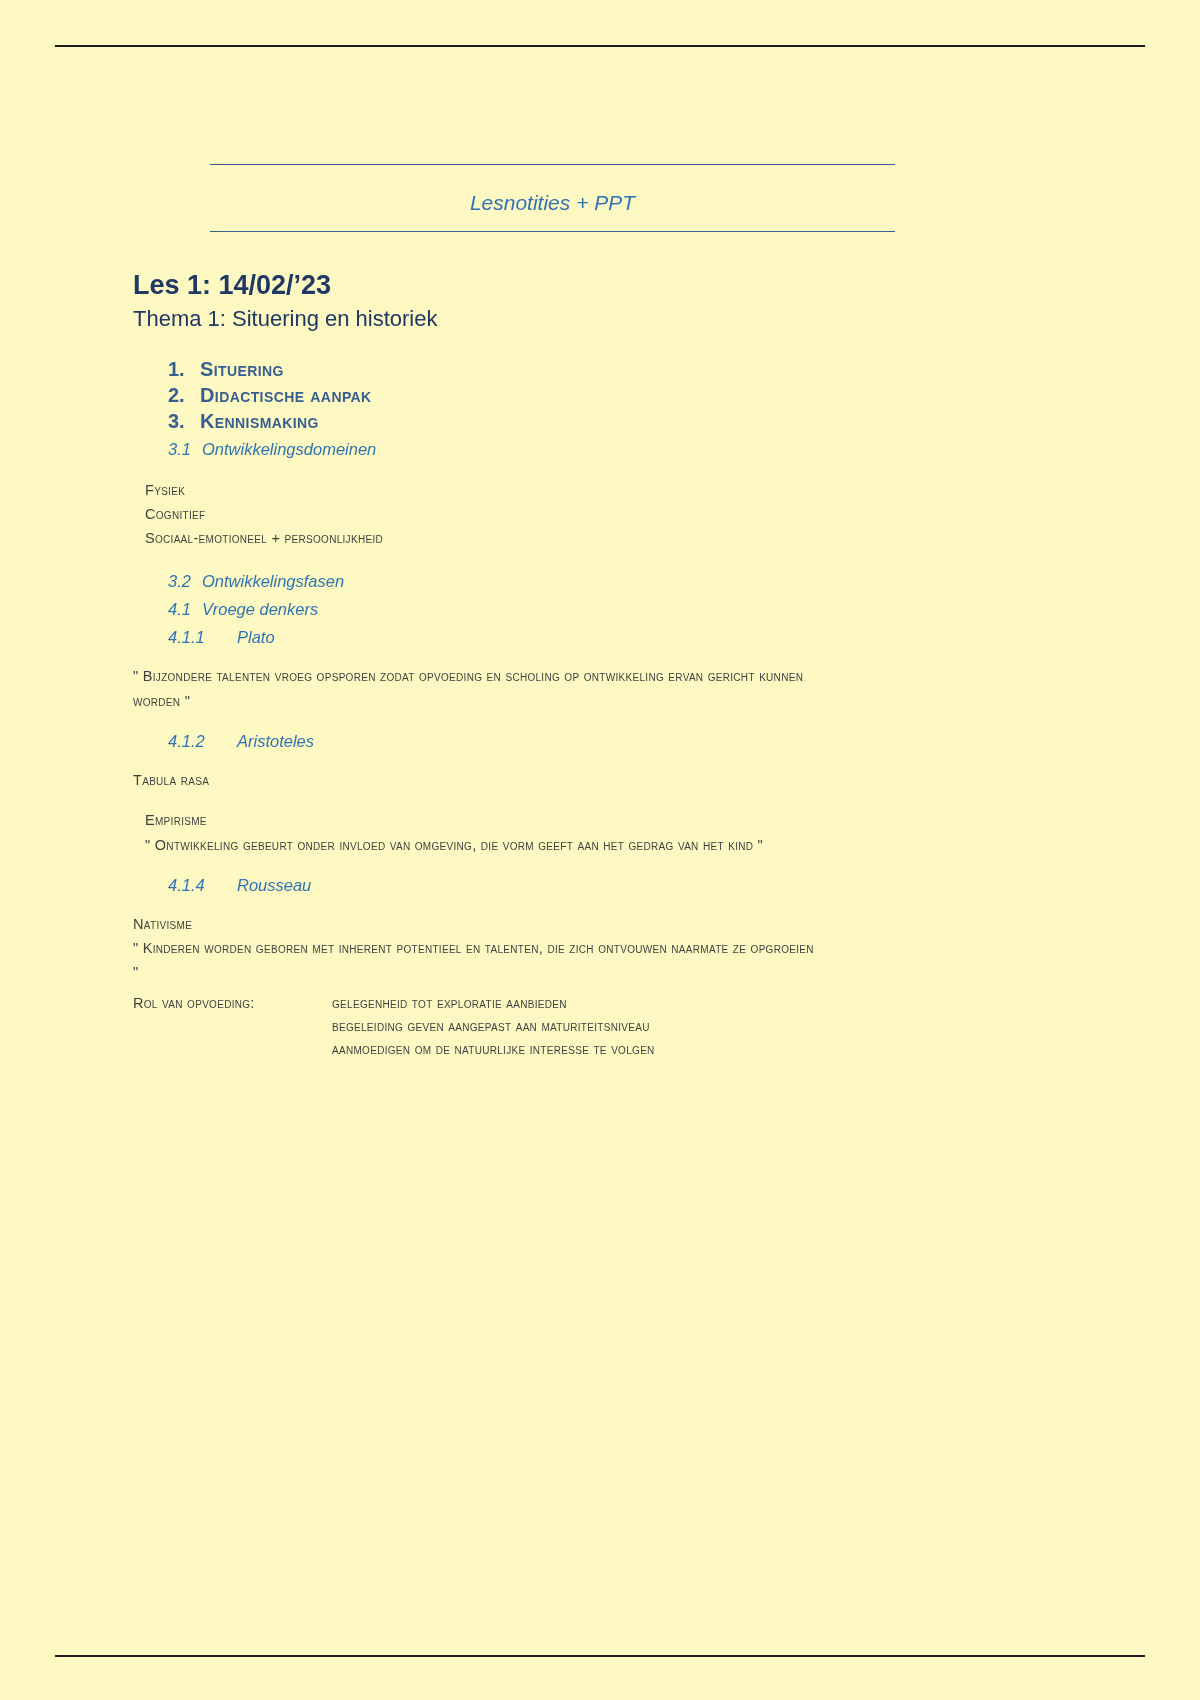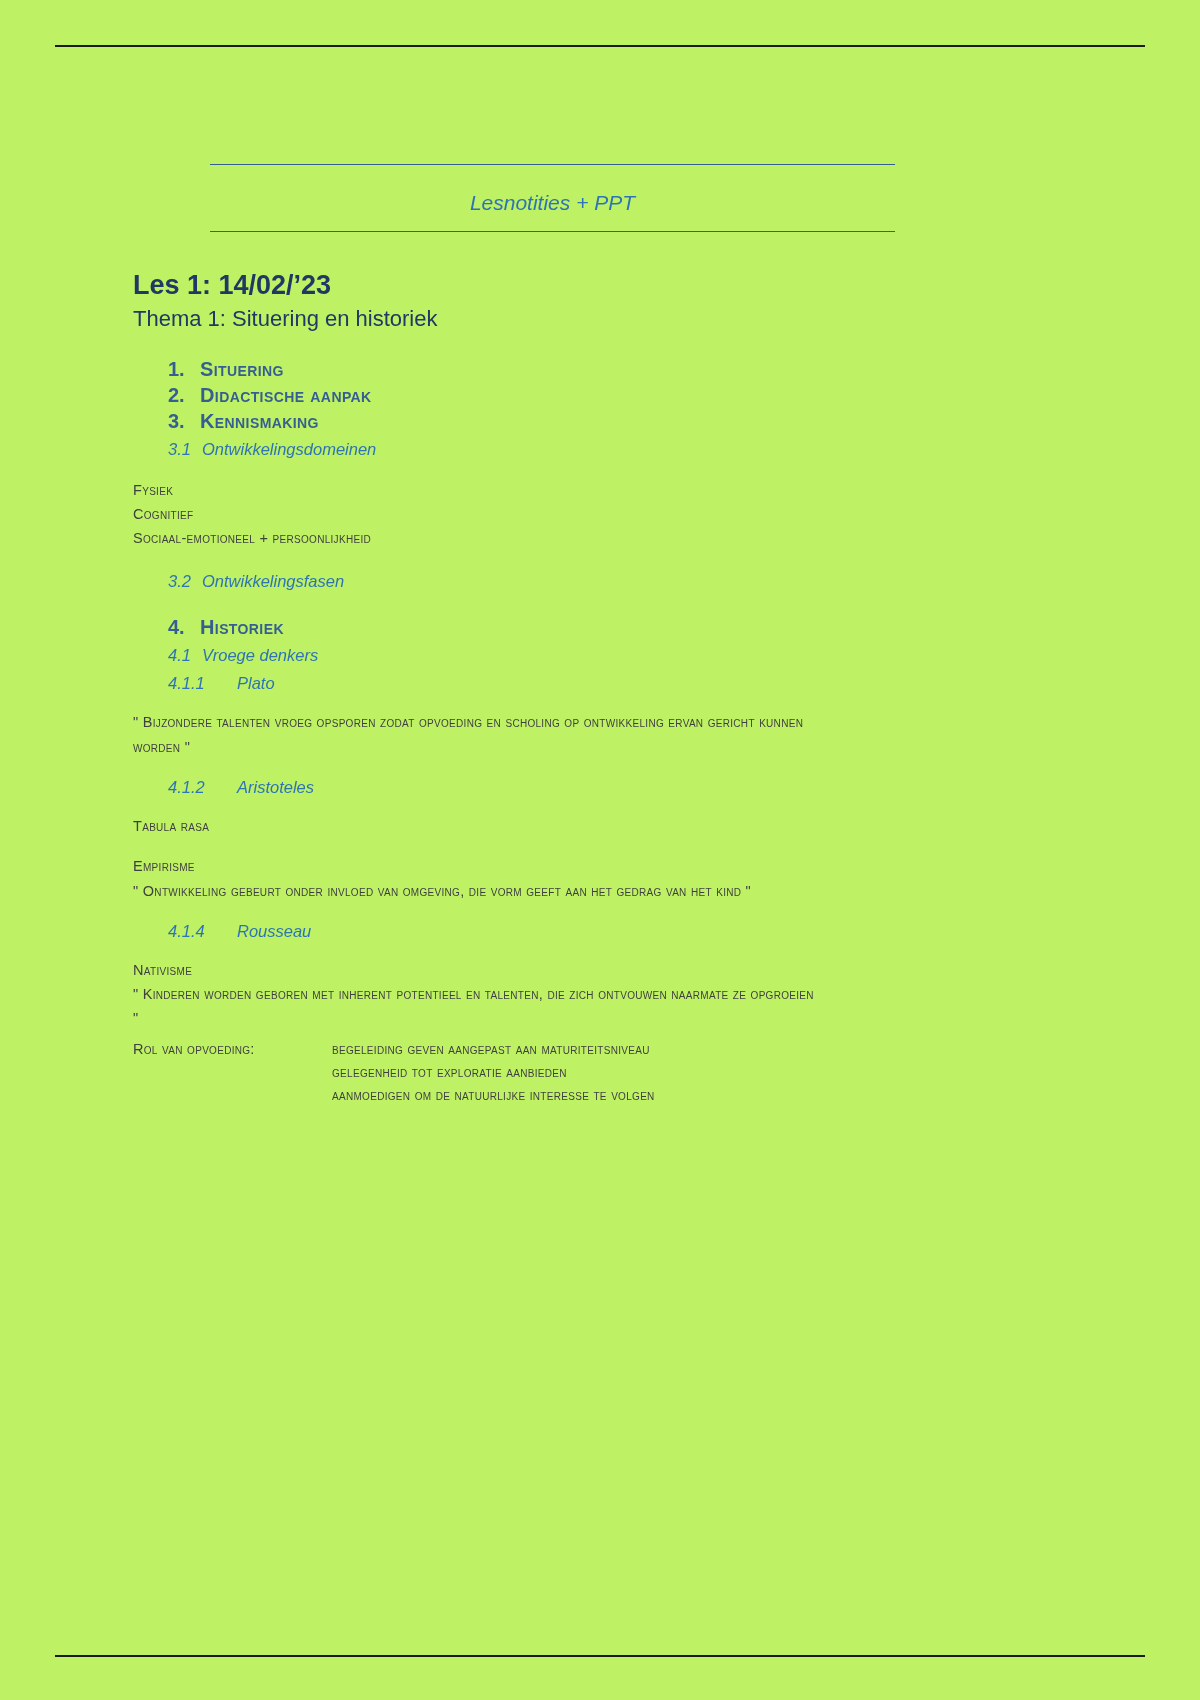--- a/index.html
+++ b/index.html
@@ -3,21 +3,21 @@
 <meta charset="utf-8">
 <style>
   * { margin: 0; padding: 0; box-sizing: border-box; }
   html, body { background: #ffffff; }
   body {
     width: 1200px; height: 1700px;
     position: relative;
     font-family: "Liberation Sans", sans-serif;
     color: #3f3f3f;
   }
-  .page { position: absolute; inset: 0; background: #bef264; overflow: hidden; }
+  .page { position: absolute; inset: 0; background: #fef9c3; overflow: hidden; }
 
   .page-rule { position: absolute; left: 55px; right: 55px; border-top: 2px solid #1c1c1c; }
   .page-rule.top { top: 45px; }
   .page-rule.bottom { top: 1655px; }
 
   .content { position: absolute; left: 133px; top: 0; width: 860px; }
 
   .title-block {
     margin-top: 164px; margin-left: 77px; width: 685px;
     border-top: 1px solid #365f91; border-bottom: 1px solid #365f91;
@@ -34,21 +34,21 @@
   .toc-num { display: inline-block; width: 32px; }
   .sc { font-variant: small-caps; letter-spacing: 0.4px; }
 
   .subhead { padding-left: 35px; color: #2e74b5; font-style: italic; font-size: 16.5px; line-height: 26px; }
   .subhead .num { display: inline-block; }
   .subhead .num.w34 { width: 34px; }
   .subhead .num.w69 { width: 69px; }
   .mt2  { margin-top: 2px; }
   .mt8  { margin-top: 8px; }
   .mt14 { margin-top: 14px; }
-  .mt16 { margin-top: 16px; }
+  .mt16 { margin-top: 16px; margin-left: 12px; }
   .mt18 { margin-top: 18px; }
 
   .body-line { font-size: 14.5px; color: #3f3f3f; font-variant: small-caps; letter-spacing: 0.3px; }
   .lh24 .body-line, .body-line.lh24 { line-height: 24px; }
   .lh23 .body-line, .body-line.lh23 { line-height: 23px; }
   .lh25 .body-line, .body-line.lh25 { line-height: 25px; }
 
   .role-block { display: flex; align-items: flex-start; }
   .role-label { width: 199px; flex: 0 0 199px; }
   .role-items { flex: 1; }
@@ -89,25 +89,20 @@
       <div class="body-line">Fysiek</div>
       <div class="body-line">Cognitief</div>
       <div class="body-line">Sociaal-emotioneel + persoonlijkheid</div>
     </div>
 
     <div class="subhead mt18">
       <span class="num w34">3.2</span><span>Ontwikkelingsfasen</span>
     </div>
 
 
-    <div class="toc single">
-      <div class="toc-item">
-        <span class="toc-num">4.</span><span class="sc">Historiek</span>
-      </div>
-    </div>
 
     <div class="subhead mt2">
       <span class="num w34">4.1</span><span>Vroege denkers</span>
     </div>
 
     <div class="subhead mt2">
       <span class="num w69">4.1.1</span><span>Plato</span>
     </div>
 
     <div class="mt14 lh25">
@@ -135,22 +130,22 @@
 
     <div class="mt14 lh24">
       <div class="body-line">Nativisme</div>
       <div class="body-line">" Kinderen worden geboren met inherent potentieel en talenten, die zich ontvouwen naarmate ze opgroeien</div>
       <div class="body-line">"</div>
     </div>
 
     <div class="role-block mt8 lh23">
       <div class="body-line role-label">Rol van opvoeding:</div>
       <div class="role-items">
+        <div class="body-line">gelegenheid tot exploratie aanbieden</div>
         <div class="body-line">begeleiding geven aangepast aan maturiteitsniveau</div>
-        <div class="body-line">gelegenheid tot exploratie aanbieden</div>
         <div class="body-line">aanmoedigen om de natuurlijke interesse te volgen</div>
       </div>
     </div>
 
   </div>
 
   <div class="page-rule bottom"></div>
 
 </div>
 

